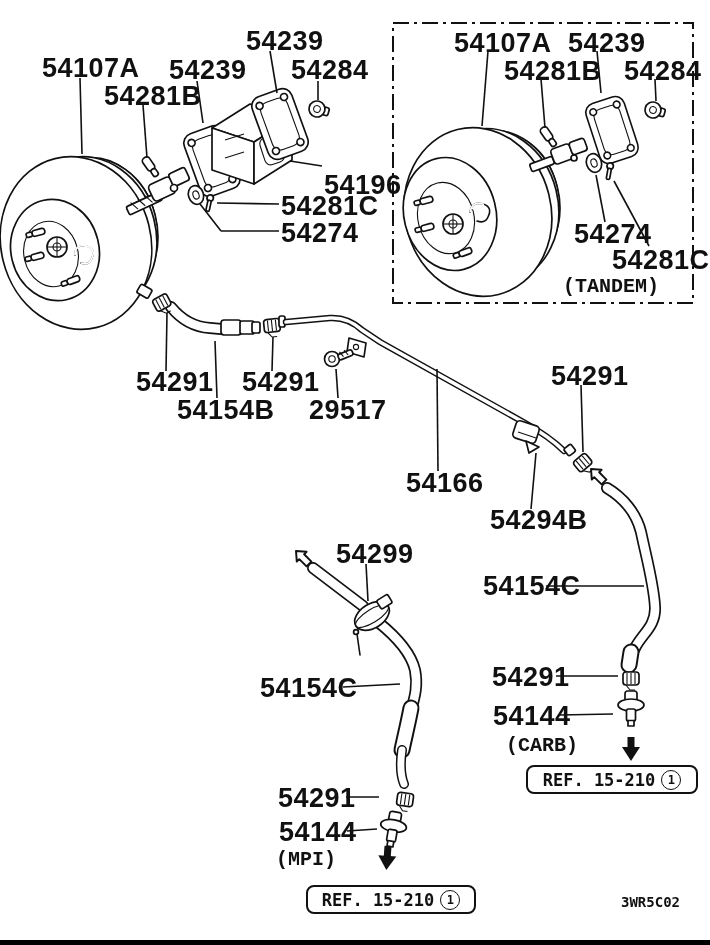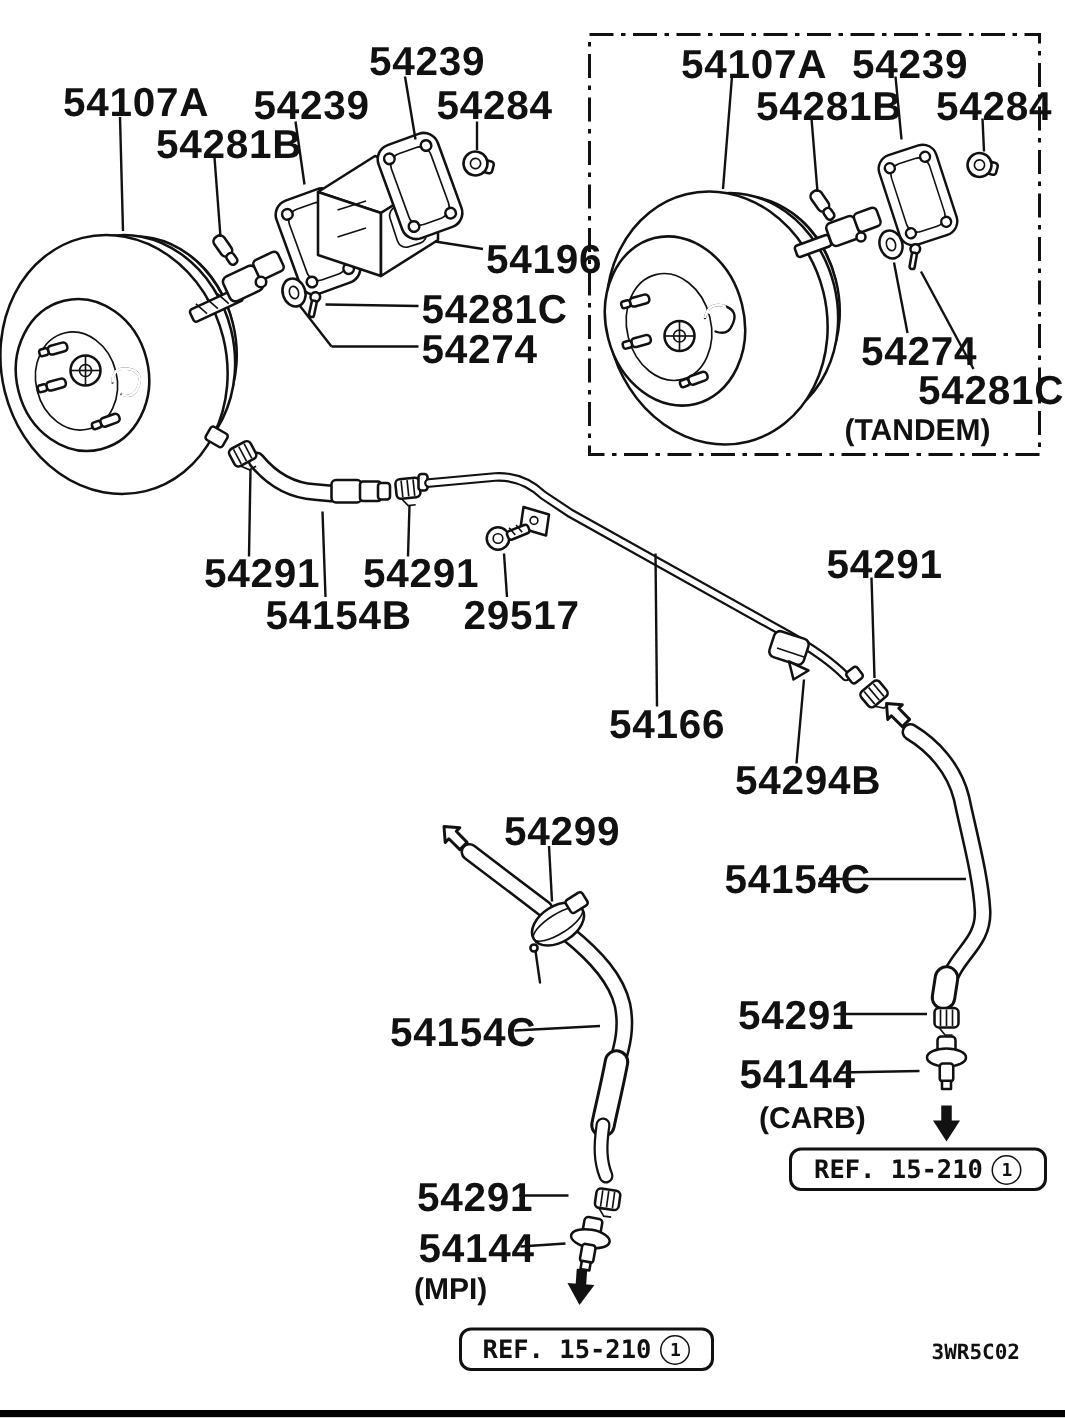--- a/index.html
+++ b/index.html
@@ -13,21 +13,21 @@
   .hw{fill:none;stroke:#fff;stroke-width:8.6;stroke-linecap:round;}
   .hb2{fill:none;stroke:#111;stroke-width:17;stroke-linecap:round;}
   .hw2{fill:none;stroke:#fff;stroke-width:13;stroke-linecap:round;}
   .hb3{fill:none;stroke:#111;stroke-width:10;stroke-linecap:round;}
   .hw3{fill:none;stroke:#fff;stroke-width:7;stroke-linecap:round;}
   .pb{fill:none;stroke:#111;stroke-width:6.5;stroke-linecap:round;}
   .pw{fill:none;stroke:#fff;stroke-width:3.6;stroke-linecap:round;}
   .solid{fill:#111;stroke:none;}
   .lbl{position:absolute;font-weight:bold;font-size:27px;line-height:21px;letter-spacing:.5px;
        color:#111;white-space:nowrap;}
-  .cap{position:absolute;font-family:Liberation Sans, sans-serif;font-weight:bold;
+  .cap{position:absolute;font-family:Liberation Mono, monospace;font-weight:bold;
        font-size:20px;line-height:22px;letter-spacing:0px;color:#111;white-space:nowrap;}
   .refbox{position:absolute;box-sizing:border-box;border:2.2px solid #111;border-radius:8px;
           display:flex;align-items:center;justify-content:center;gap:6px;background:#fff;
           font-family:"DejaVu Sans Mono",monospace;font-weight:bold;font-size:17px;color:#111;}
   .circnum{display:inline-flex;align-items:center;justify-content:center;width:18px;height:18px;
            border:1.8px solid #111;border-radius:50%;font-size:12px;line-height:1;}
   .footer-link{position:absolute;font-weight:bold;font-size:21px;white-space:nowrap;}
   .plate-code{position:absolute;font-family:"DejaVu Sans Mono",monospace;font-weight:bold;
               font-size:14px;color:#111;white-space:nowrap;}
   .bottombar{position:absolute;left:0;top:940px;width:710px;height:5px;background:#000;}
@@ -304,21 +304,21 @@
     <line x1="346" y1="797" x2="379" y2="797"></line>
     <line x1="347" y1="831" x2="377" y2="829"></line>
   </g>
 </svg>
 
   <div class="lbl" style="left:42px;top:58px">54107A</div>
   <div class="lbl" style="left:104px;top:86px">54281B</div>
   <div class="lbl" style="left:169px;top:60px">54239</div>
   <div class="lbl" style="left:246px;top:31px">54239</div>
   <div class="lbl" style="left:291px;top:60px">54284</div>
-  <div class="lbl" style="left:324px;top:163px">54196</div>
+  <div class="lbl" style="left:324px;top:175px">54196</div>
   <div class="lbl" style="left:281px;top:196px">54281C</div>
   <div class="lbl" style="left:281px;top:223px">54274</div>
 
   <div class="lbl" style="left:454px;top:33px">54107A</div>
   <div class="lbl" style="left:568px;top:33px">54239</div>
   <div class="lbl" style="left:504px;top:61px">54281B</div>
   <div class="lbl" style="left:624px;top:61px">54284</div>
   <div class="lbl" style="left:574px;top:224px">54274</div>
   <div class="lbl" style="left:612px;top:250px">54281C</div>
   <div class="cap" style="left:563px;top:276px">(TANDEM)</div>

